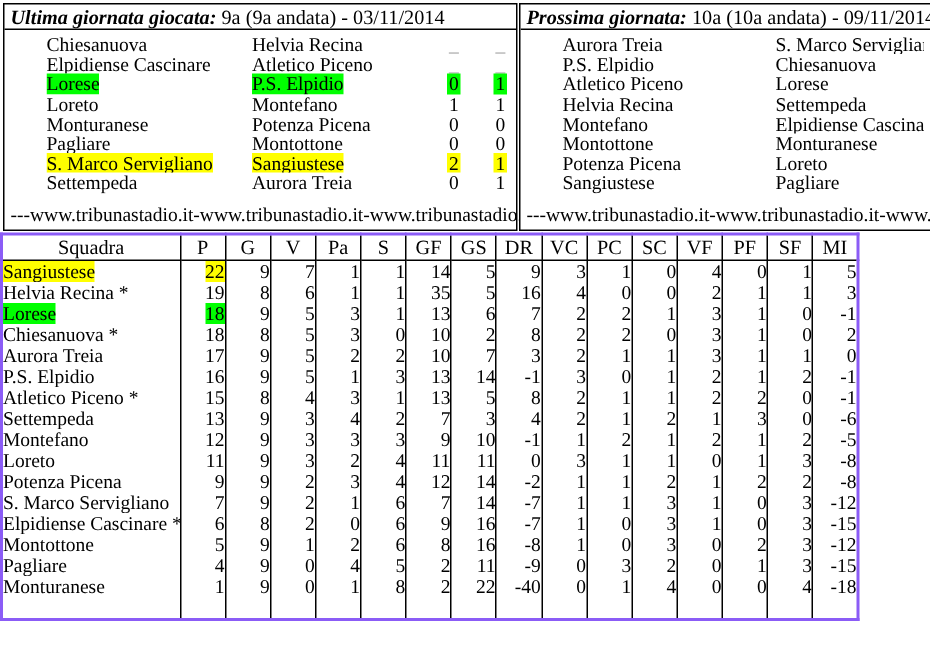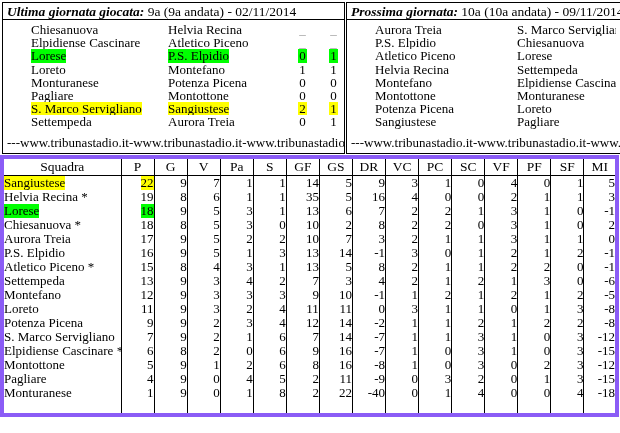--- a/index.html
+++ b/index.html
@@ -30,22 +30,22 @@
   .panel-footer {
     position:absolute; left:4px; bottom:2px; font-size:13px; white-space:nowrap;
   }
   
   .c-green  { background:var(--hl-green,#00ff00); }
   .c-yellow { background:var(--hl-yellow,#ffff00); }
   .c-pending { color:var(--pending,#999999); }
   
   .classifica-label { font-size:14px; line-height:16px; margin:1px 0 0 2px; }
   table.standings {
-    width:619px; table-layout:fixed; border-collapse:collapse;
-    border:4px solid #8b5cf6; margin-top:1px;
+    width:573px; table-layout:fixed; border-collapse:collapse;
+    border:2px solid #8b5cf6; margin-top:1px;
   }
   table.standings col.team-col { width:119px; }
   table.standings th {
     border-left:1px solid #000; border-right:1px solid #000; border-bottom:1px solid #000;
     font-weight:normal; font-size:13.5px; height:16px; line-height:16px;
     text-align:center; padding:0; overflow:hidden; white-space:nowrap;
   }
   table.standings td {
     border-left:1px solid #000; border-right:1px solid #000;
     font-size:13px; height:14px; line-height:14px; padding:0; overflow:hidden; white-space:nowrap;
@@ -57,21 +57,21 @@
 </head>
 <body>
 
 <div class="page" style="--hl-green: #00ff00; --hl-yellow: #ffff00; --pending: #999999;">
 
   <div class="panels">
 
     <section class="panel panel-left">
       <div class="panel-title">
         <span class="round-label">Ultima giornata giocata:</span>
-        <span class="round-value">9a (9a andata) - 02/11/2014</span>
+        <span class="round-value">9a (9a andata) - 03/11/2014</span>
       </div>
       <div class="matches">
 
           <div class="match-row">
             <span class="m-home"><span class="nm">Chiesanuova</span></span>
             <span class="m-sep"></span>
             <span class="m-away"><span class="nm">Helvia Recina</span></span>
             <span class="m-score">
               <span class="s c-pending">_</span>
               <span class="ssep"></span>

